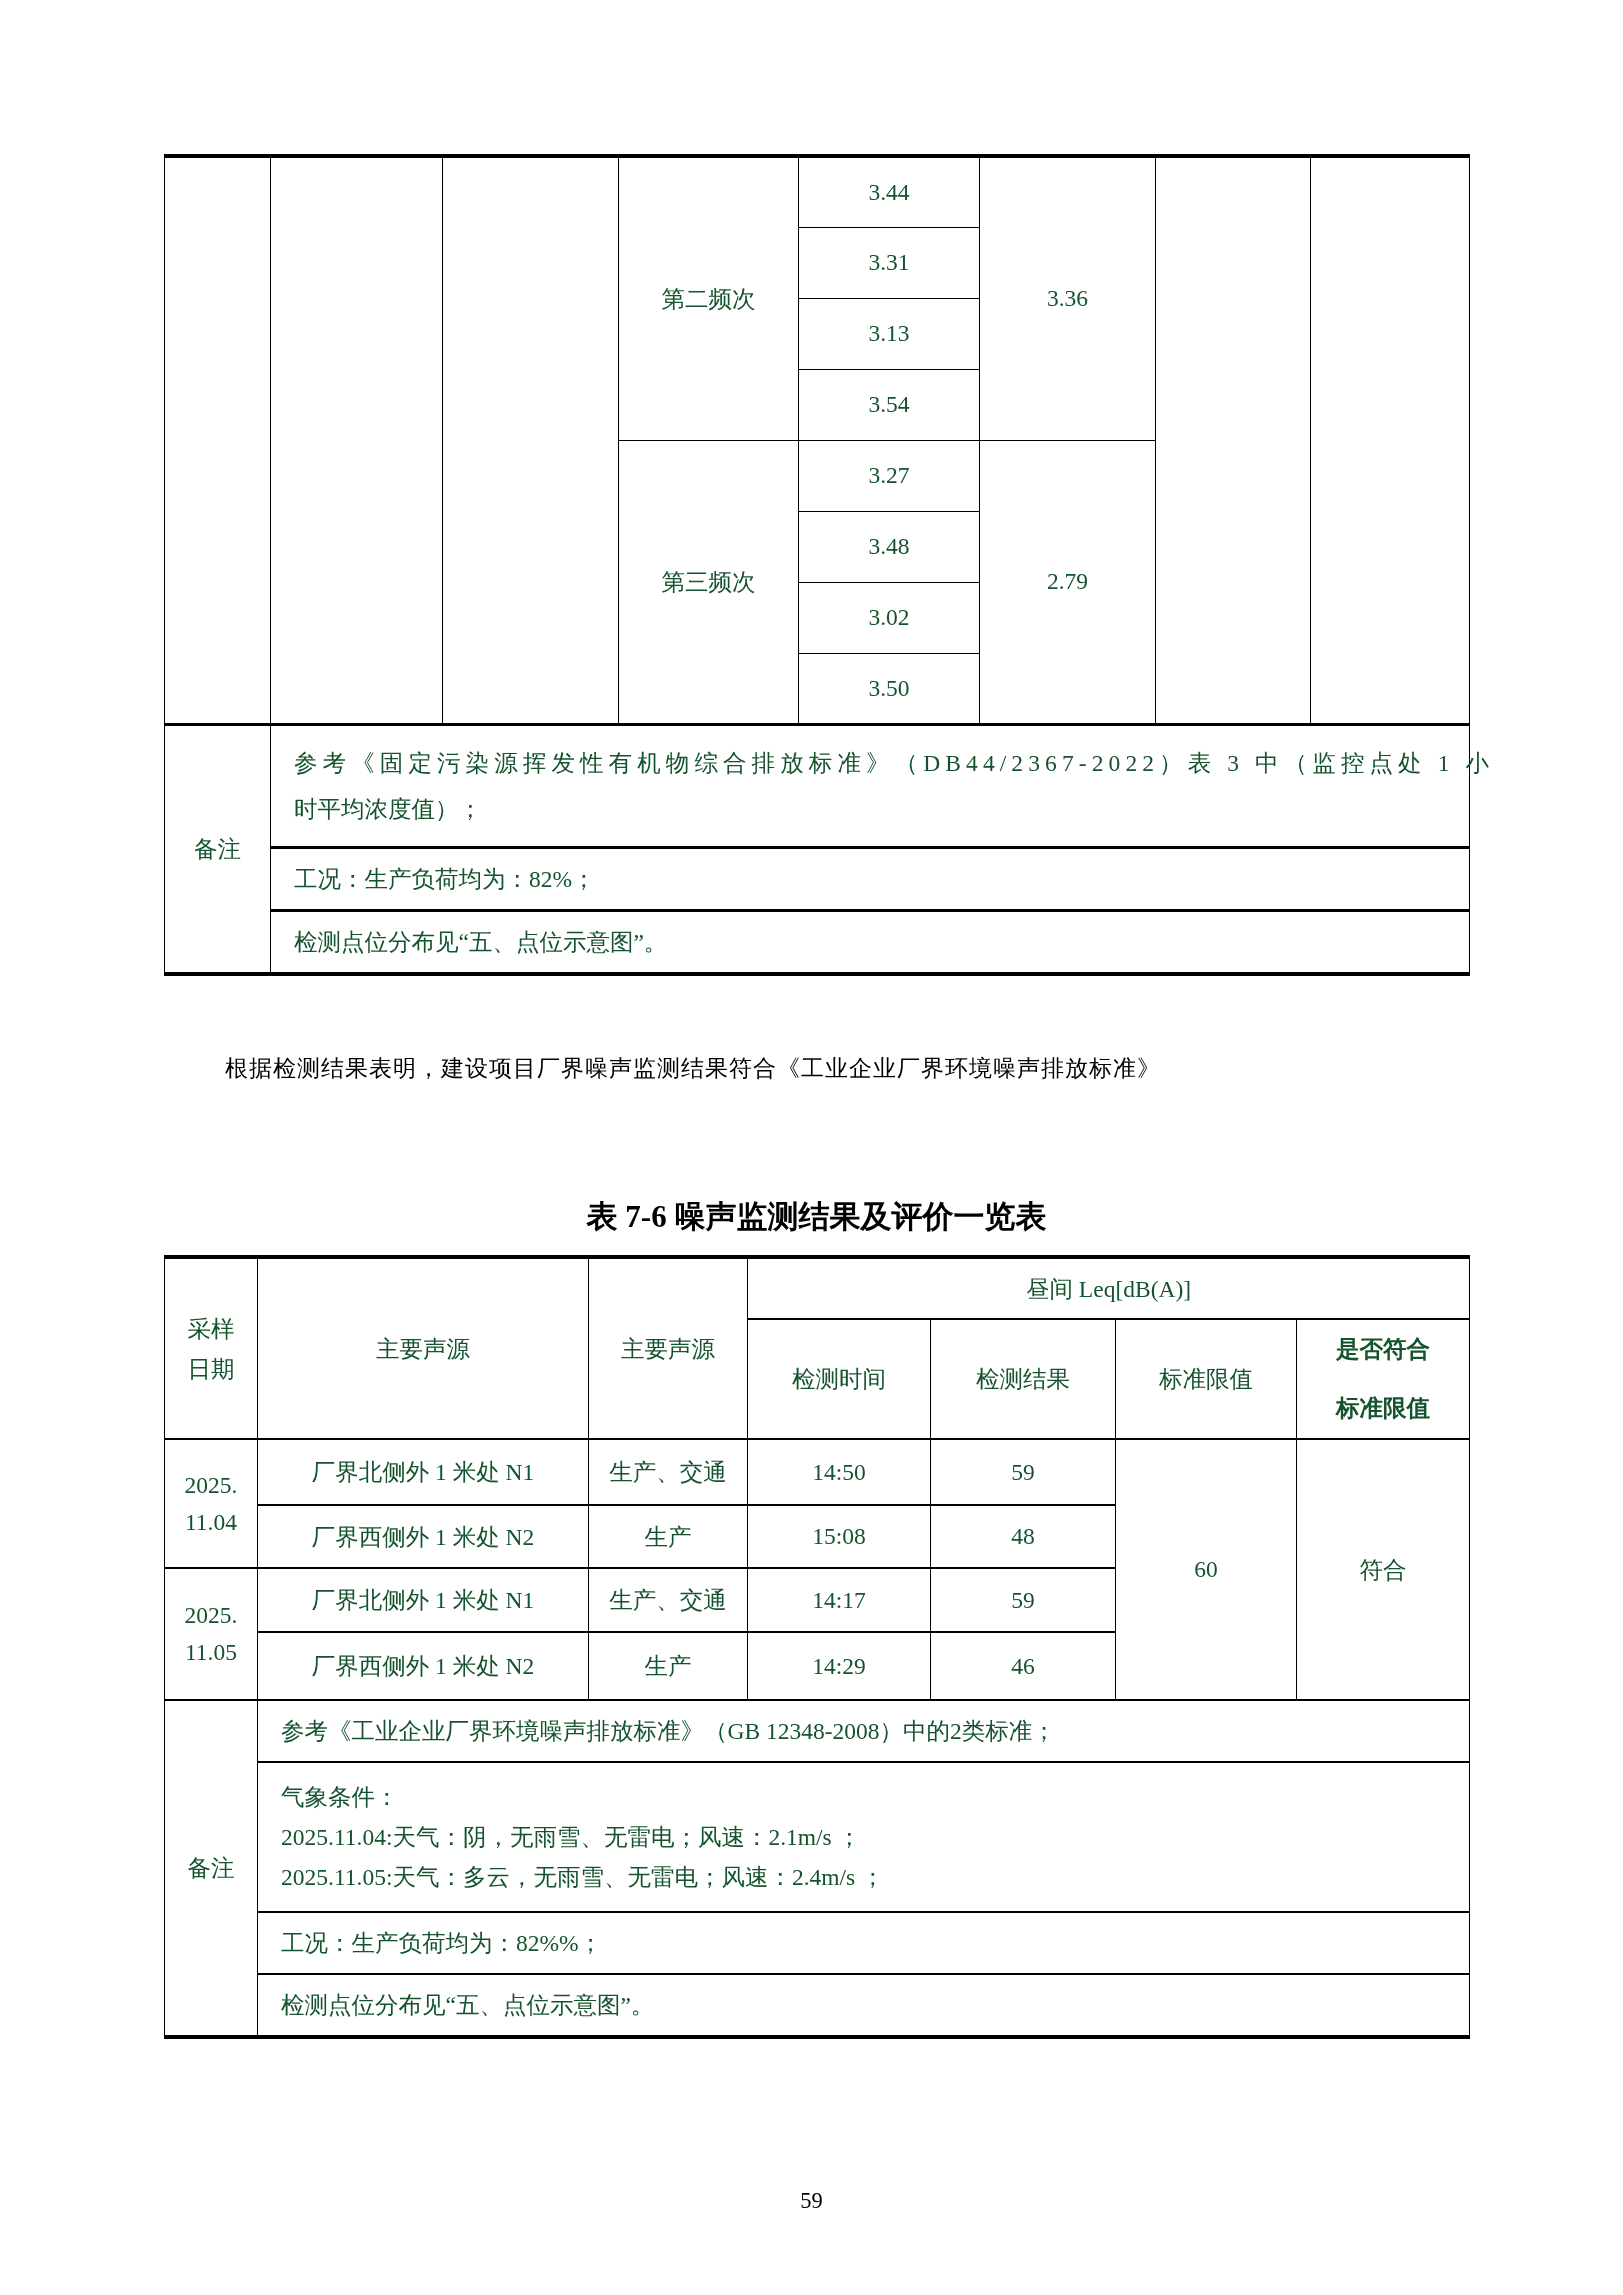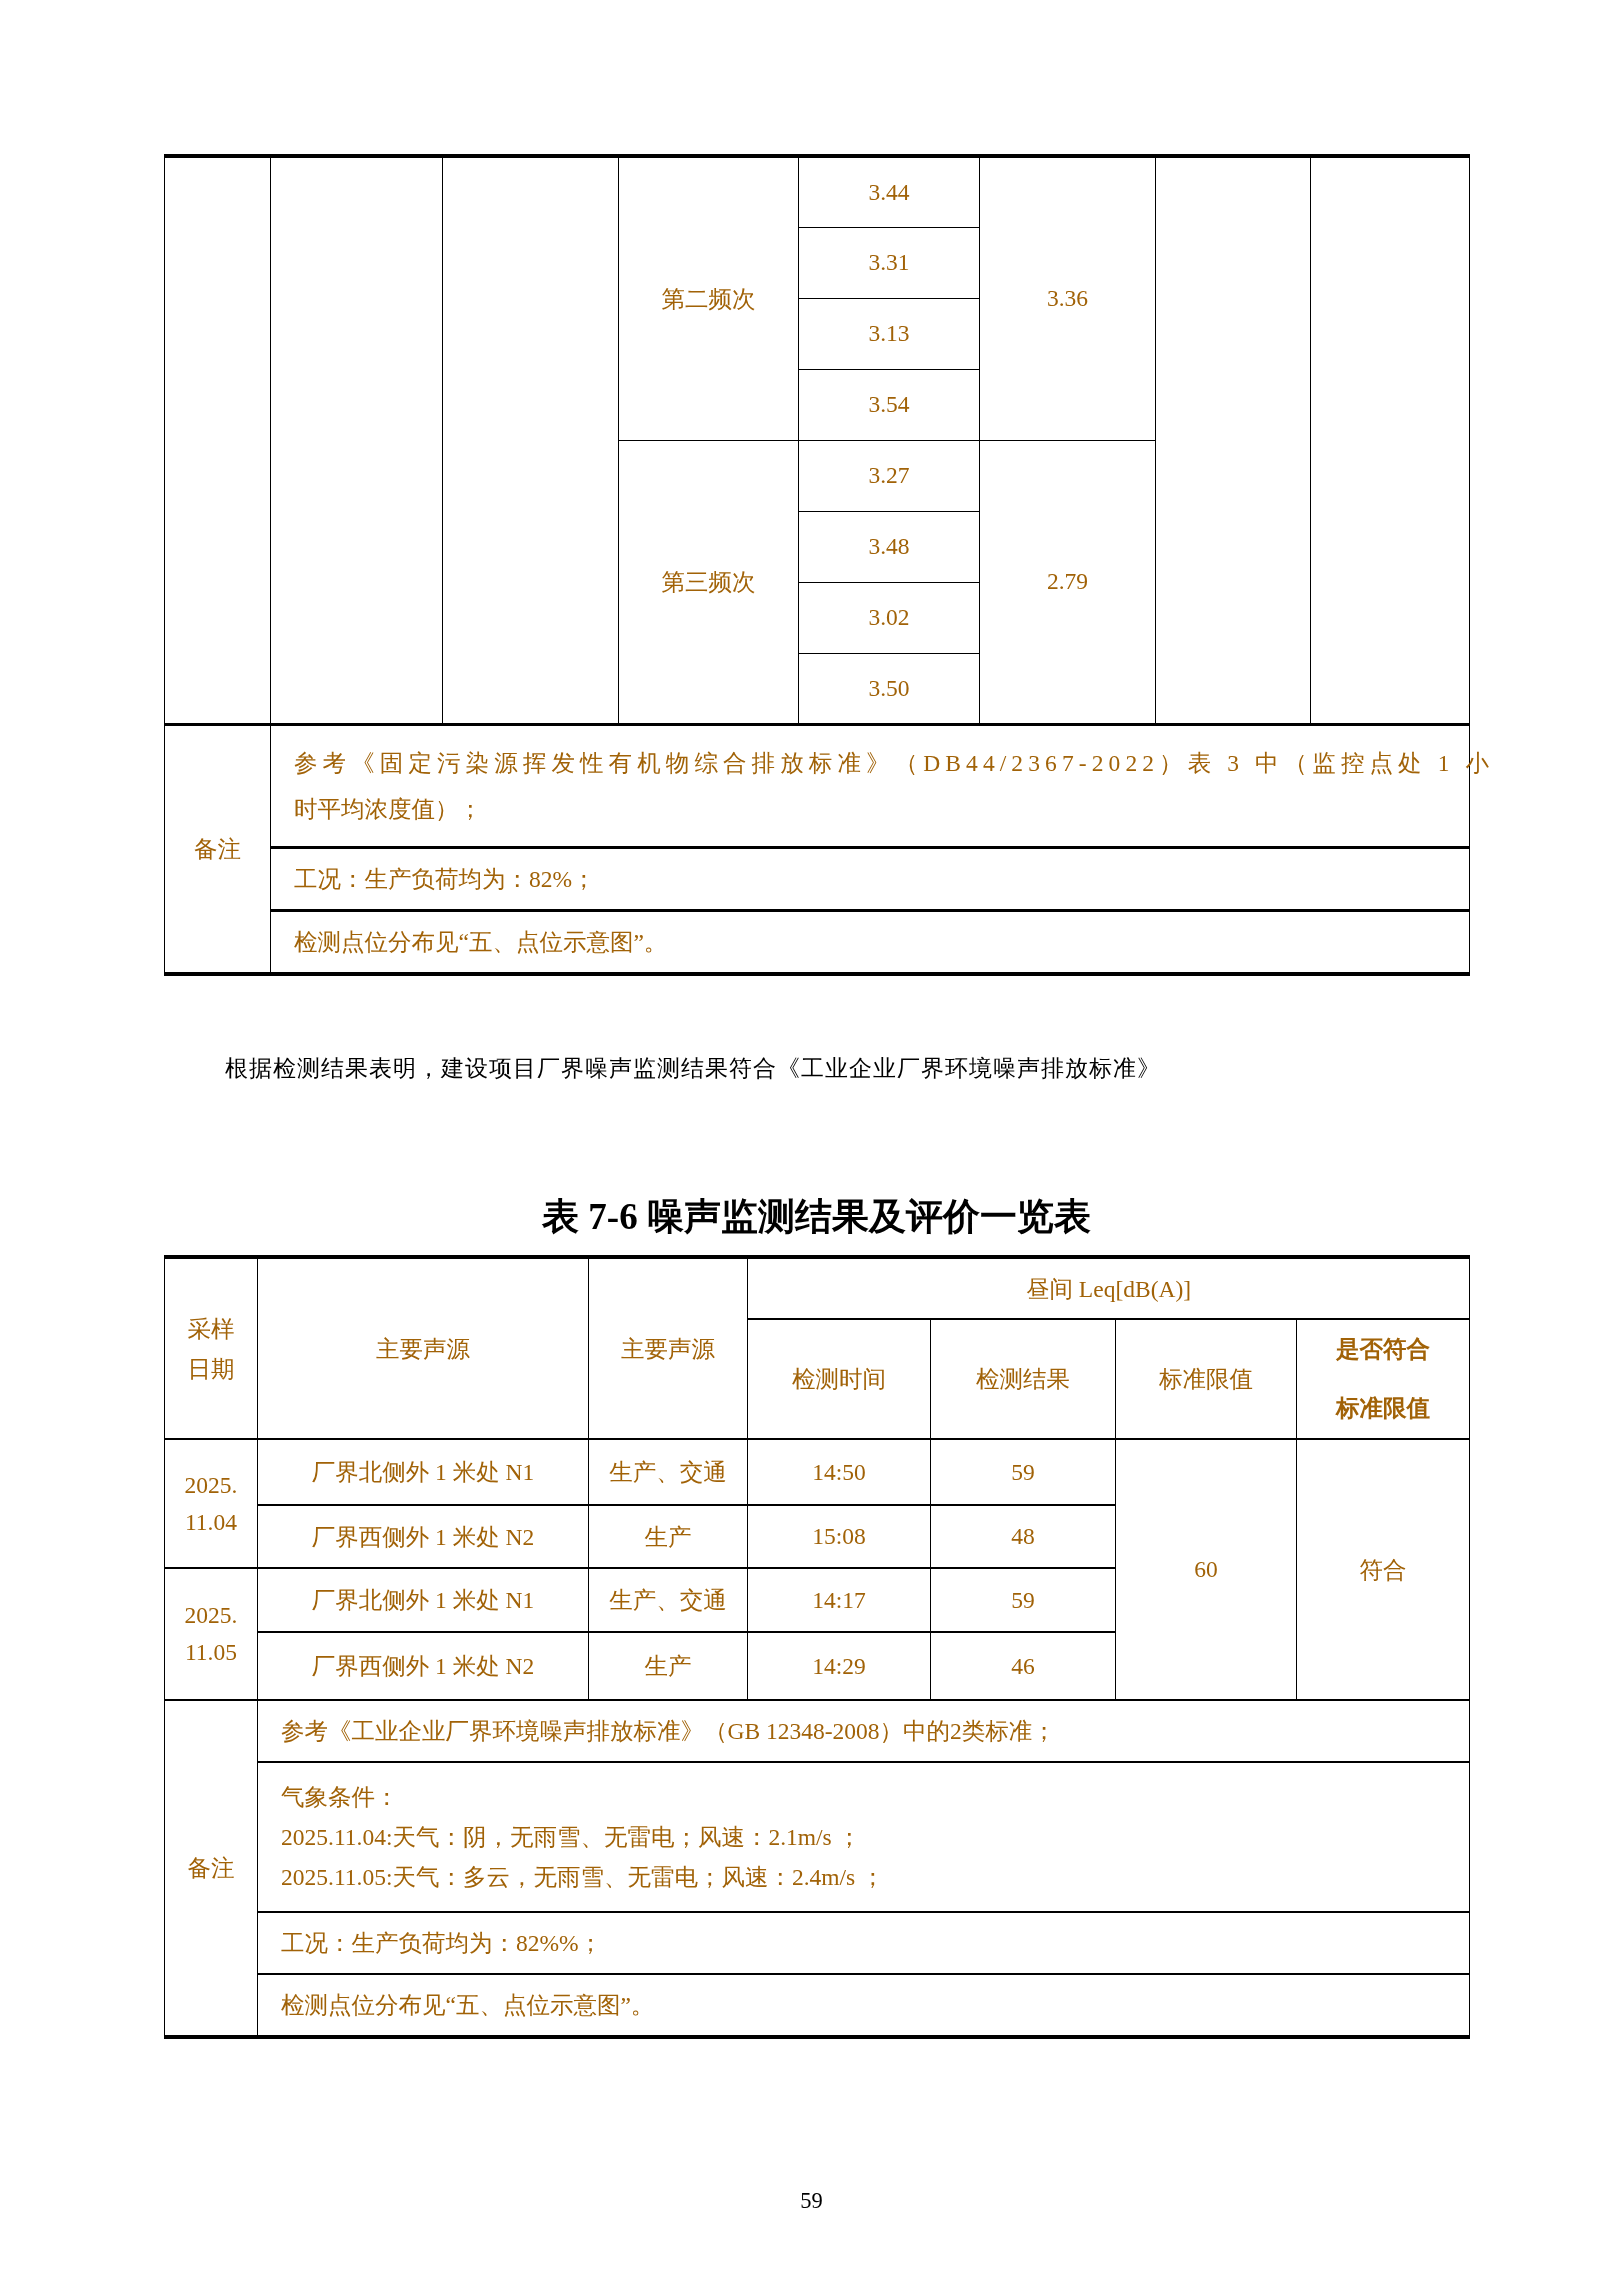--- a/index.html
+++ b/index.html
@@ -2,21 +2,21 @@
 <html style="font-size:8.2px"><head>
 <meta charset="utf-8">
 <style>
   html,body { margin:0; padding:0; background:#888; }
   .page {
     position:relative; width:1623px; height:2295px; background:#ffffff;
     font-family:"Liberation Serif","DejaVu Serif",serif; color:#000;
     overflow:hidden; margin:0 auto;
   }
   table { border-collapse:collapse; table-layout:fixed; position:absolute; background:#fff; }
-  td { text-align:center; vertical-align:middle; font-size:23.5px; padding:0; color:#a16207; }
+  td { text-align:center; vertical-align:middle; font-size:23.5px; padding:0; color:#14532d; }
 
   
   .t1 { left:164px; top:154px; width:1305px;
         border-top:4.6px solid #000; border-bottom:4.6px solid #000;
         border-left:1.5px solid #000; border-right:1.5px solid #000; }
   .t1 td { border:1.5px solid #000; }
   .t1 tr.remark > td { border-top:3.6px solid #000; }
 
   
   .t2 { left:164px; top:1255px; width:1305px;
@@ -31,21 +31,21 @@
 
   .stack .line { line-height:40px; }
   .stack-date .line { line-height:37px; }
   .stack-sparse .line { line-height:59px;font-weight:bold; }
 
   
   .para { position:absolute; left:164px; top:1032px; width:1305px; font-size:23px; }
   .para .pline { height:73px; line-height:73px; white-space:nowrap; }
   .para .pline.first { padding-left:61px; letter-spacing:1px; }
   .tbl-title { position:absolute; left:164px; top:1191px; width:1305px; height:51px;
-               line-height:51px; text-align:center; font-weight:bold; font-size:37px; }
+               line-height:51px; text-align:center; font-weight:bold; font-size:31px; }
   .page-num { position:absolute; left:0; top:2188px; width:1623px; text-align:center; font-size:22.5px; }
 </style>
 </head>
 <body>
 
 <div class="page">
 
   <table class="t1">
     <colgroup>
       <col style="width:106px">

